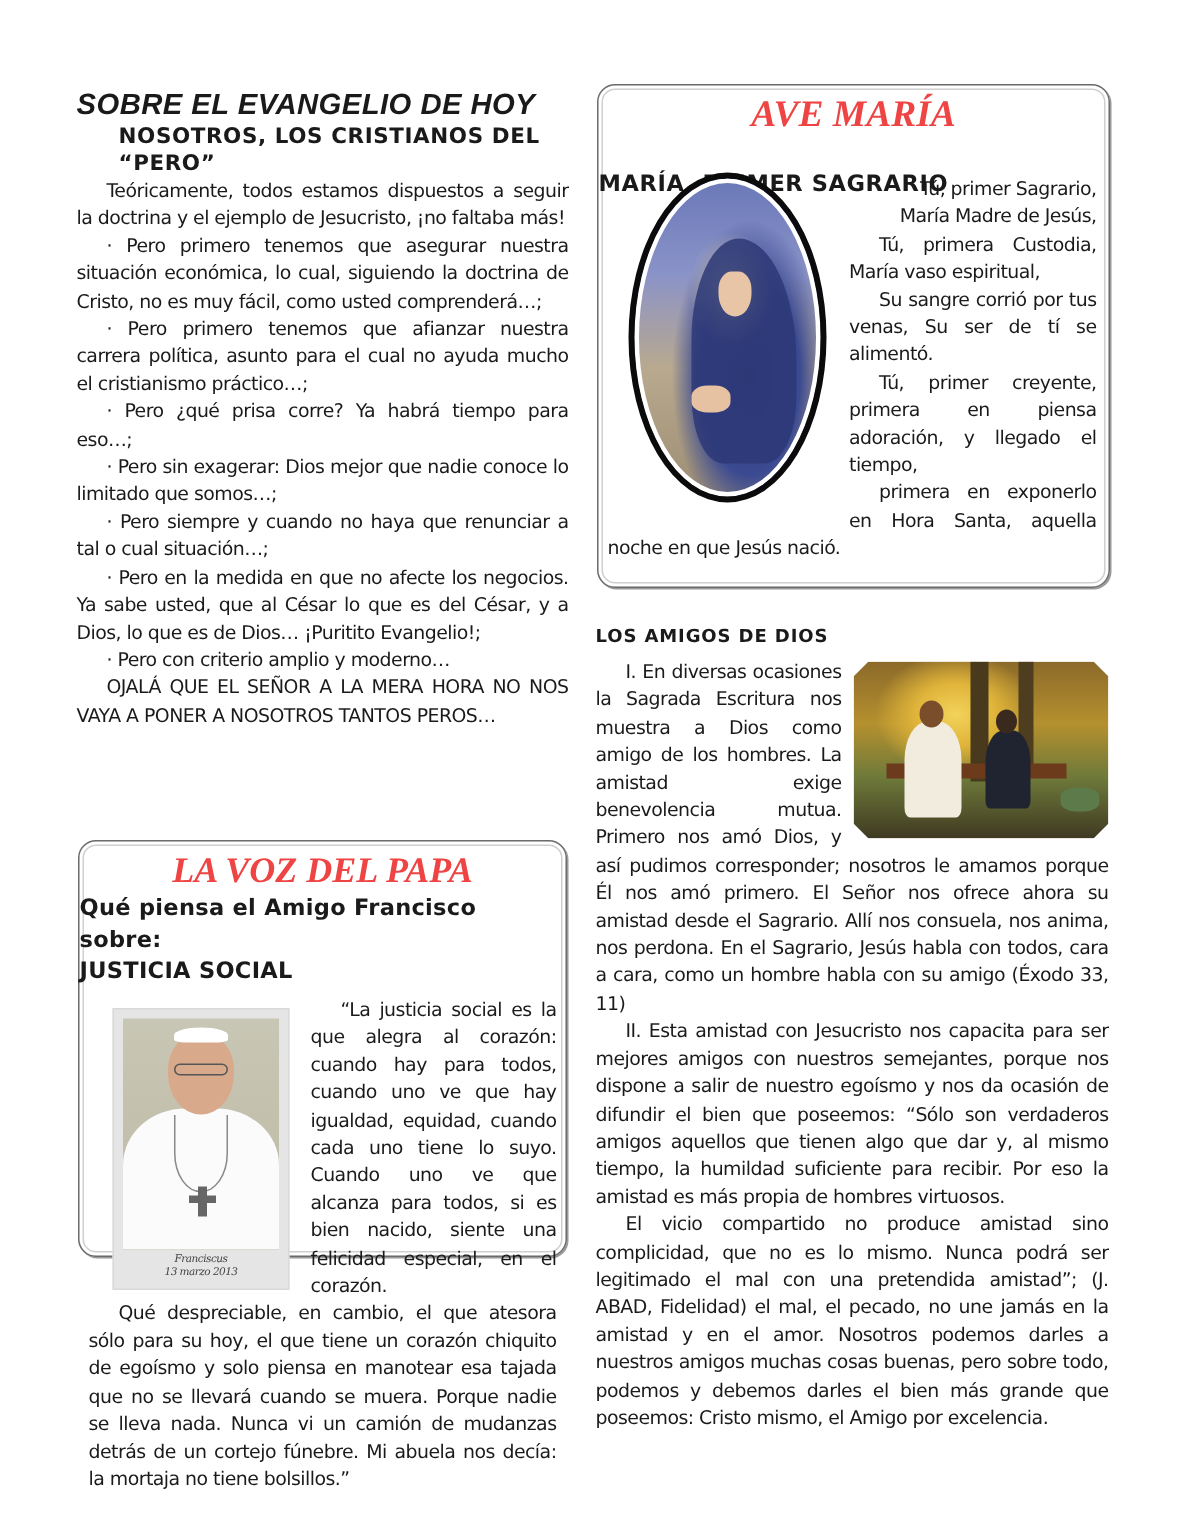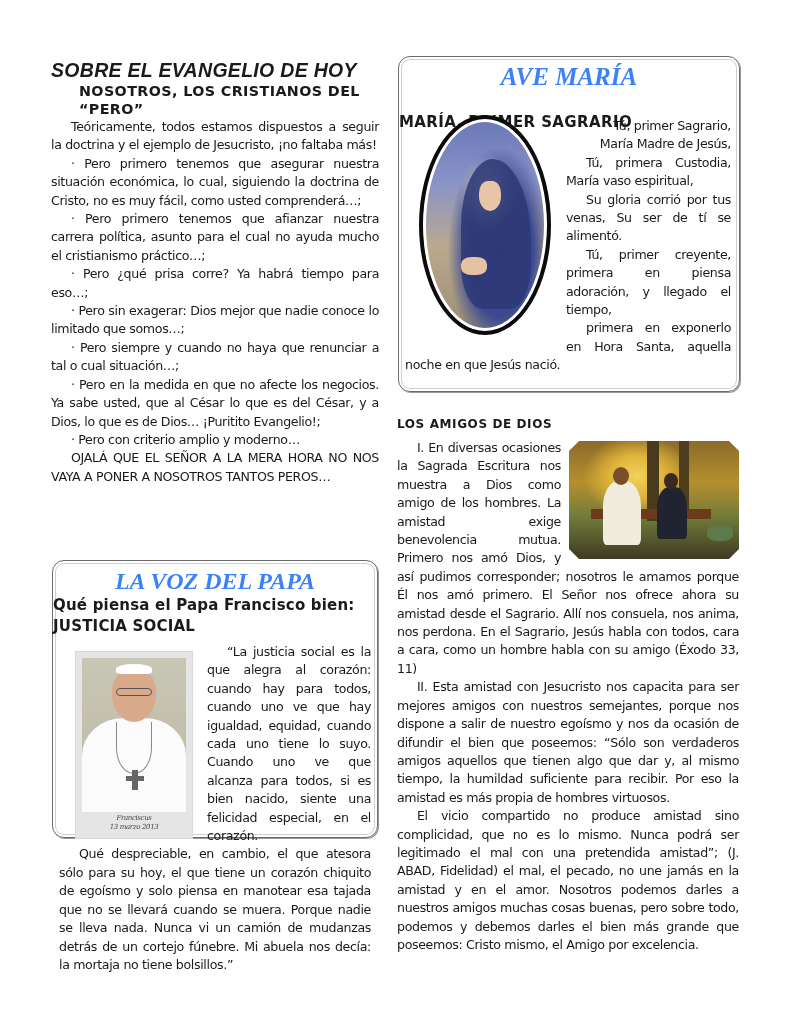--- a/index.html
+++ b/index.html
@@ -10,21 +10,21 @@
   .txt { font-family: "DejaVu Sans", sans-serif; font-size: 12.6px; line-height: 18.4px; text-align: justify; letter-spacing: -0.35px; }
   .txt p { text-indent: 20px; }
 
   
   #evangelio { left: 51px; top: 58px; width: 328px; }
   .h-italic-sans { font-family: "Liberation Sans", sans-serif; font-weight: bold; font-style: italic; font-size: 19.5px; letter-spacing: 0.3px; white-space: nowrap; line-height: 24px; }
   .h-sub { font-family: "DejaVu Sans", sans-serif; font-weight: bold; font-size: 14.3px; text-align: left; line-height: 18px; letter-spacing: 0.4px; }
 
   
   .box { position: absolute; border: 1px solid #6c6c6c; border-radius: 12px; box-shadow: 1px 1px 0 #9a9a9a, inset 0 0 0 2px #ffffff, inset 0 0 0 3px #cfcfcf; }
-  .h-serif { font-family: "Liberation Serif", serif; font-style: italic; font-size: 25px; text-align: center; line-height: 28px; color: #3b82f6; }
+  .h-serif { font-family: "Liberation Serif", serif; font-style: italic; font-size: 25px; text-align: center; line-height: 28px; color: #ef4444; }
 
   #avemaria { left: 398px; top: 56px; width: 342px; height: 336px; }
   #avemaria .h-serif { margin-top: 6px; }
   #avemaria .h-sub { font-size: 15px; margin-top: 22px; }
   .oval { position: absolute; left: 20px; top: 58px; width: 132px; height: 220px; border-radius: 50%; border: 4px solid #0b0b0b; overflow: hidden;
           background:
             radial-gradient(ellipse 38% 30% at 52% 35%, rgba(255,240,180,0.9) 0%, rgba(255,235,170,0.35) 35%, rgba(0,0,0,0) 60%),
             radial-gradient(ellipse 60% 70% at 62% 62%, #2f3a7a 0%, #3b4a91 45%, rgba(0,0,0,0) 70%),
             linear-gradient(180deg, #6a78b8 0%, #8a93c8 30%, #b9a98e 60%, #9c8d74 100%); }
   .oval::after { content:""; position:absolute; inset:0; border-radius:50%; box-shadow: inset 0 0 0 3px #ffffff; }
@@ -92,29 +92,29 @@
   <h2 class="h-sub">MARÍA, PRIMER SAGRARIO</h2>
   <div class="oval">
     <div class="veil"></div>
     <div class="face"></div>
     <div class="hands"></div>
   </div>
   <div class="poem txt">
     <div class="float-spacer"></div>
     <p style="text-align:right">Tú, primer Sagrario, María Madre de Jesús,</p>
     <p>Tú, primera Custodia, María vaso espiritual,</p>
-    <p>Su gloria corrió por tus venas, Su ser de tí se alimentó.</p>
+    <p>Su sangre corrió por tus venas, Su ser de tí se alimentó.</p>
     <p>Tú, primer creyente, primera en piensa adoración, y llegado el tiempo,</p>
     <p>primera en exponerlo en Hora Santa, aquella noche en que Jesús nació.</p>
   </div>
 </section>
 
 <section id="voz" class="box">
   <h1 class="h-serif">LA VOZ DEL PAPA</h1>
-  <h2 class="h-sub">Qué piensa el Papa Francisco bien:</h2>
+  <h2 class="h-sub">Qué piensa el Amigo Francisco sobre:</h2>
   <h2 class="h-sub">JUSTICIA SOCIAL</h2>
   <div class="body-text txt">
     <div class="pope">
       <div class="bg">
         <div class="body"></div>
         <div class="head"></div>
         <div class="cap"></div>
         <div class="glasses"></div>
         <div class="chain"></div>
         <div class="cross"></div>

